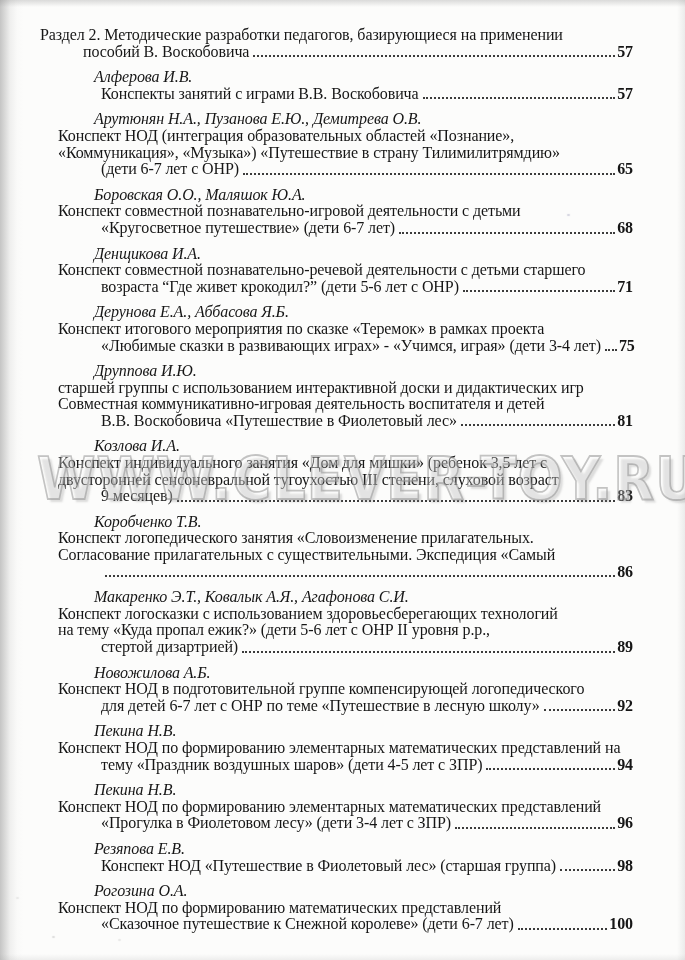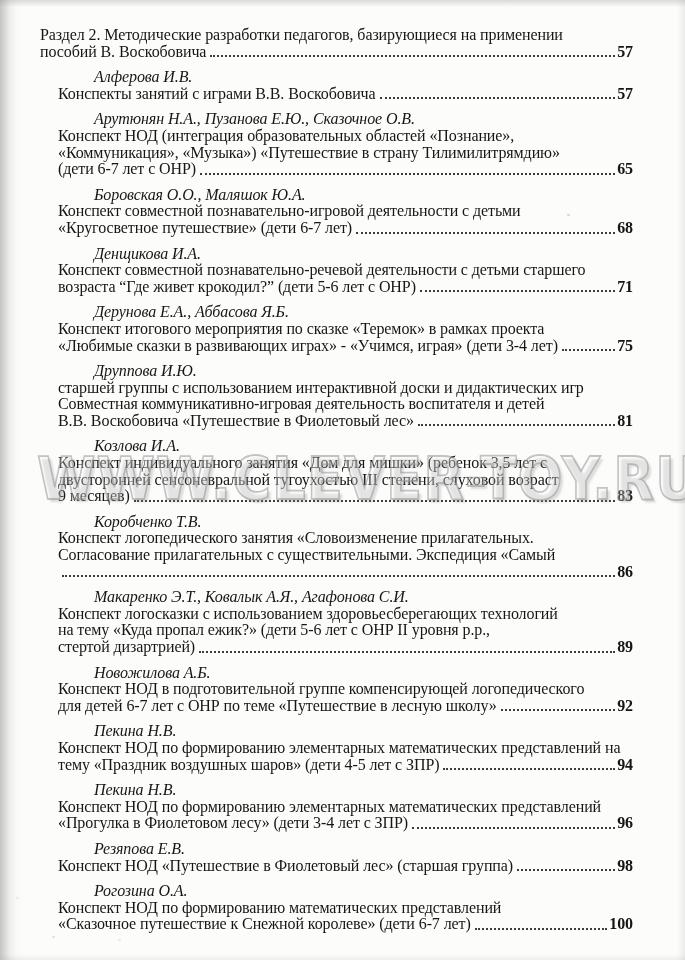--- a/index.html
+++ b/index.html
@@ -46,21 +46,21 @@
   
   .toc {
     position: absolute; left: 40px; top: 27px; width: 593px; z-index: 1;
     font-size: 16px; line-height: 16.6px; letter-spacing: -0.1px;
   }
   .toc-item { margin-top: 9px; }
   .toc-item.section { margin-top: 0; }
   .toc-item.entry { margin-left: 18px; }
   .authors { font-style: italic; margin-left: 36px; }
   .line { white-space: nowrap; }
-  .dotline { display: flex; align-items: flex-end; }
+  .dotline { display: flex; align-items: flex-end; margin-left: 43px; }
   .dotline .txt { flex: 0 0 auto; }
   .dots {
     flex: 1 1 auto; min-width: 12px;
     border-bottom: 2px dotted #3b3b3b;
     margin: 0 2px 3px 4px;
   }
   .pg { flex: 0 0 auto; font-weight: bold; }
 
   
   .watermark {
@@ -103,21 +103,21 @@
     <div class="authors">Алферова И.В.</div>
     <div class="lines">
         <div class="line dotline">
           <span class="txt">Конспекты занятий с играми В.В. Воскобовича</span>
           <span class="dots"></span>
           <span class="pg">57</span>
         </div>
       </div>
   </div>
     <div class="toc-item entry">
-    <div class="authors">Арутюнян Н.А., Пузанова Е.Ю., Сказочное О.В.</div>
+    <div class="authors">Арутюнян Н.А., Пузанова Е.Ю., Демитрева О.В.</div>
     <div class="lines">
         <div class="line">Конспект НОД (интеграция образовательных областей «Познание»,</div>
         <div class="line">«Коммуникация», «Музыка») «Путешествие в страну Тилимилитрямдию»</div>
         <div class="line dotline">
           <span class="txt">(дети 6-7 лет с ОНР)</span>
           <span class="dots"></span>
           <span class="pg">65</span>
         </div>
       </div>
   </div>

